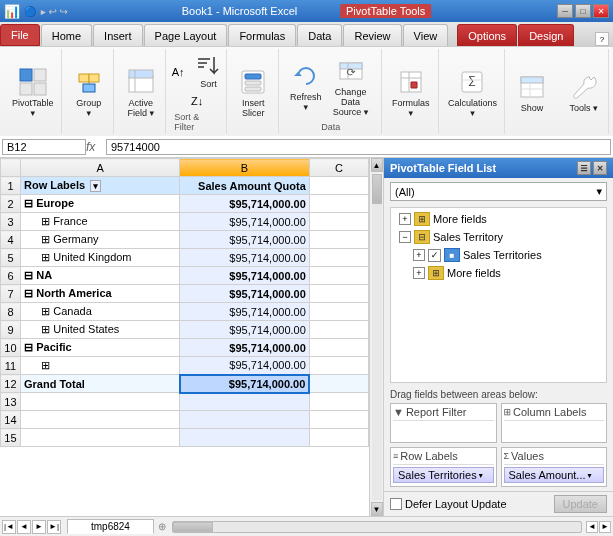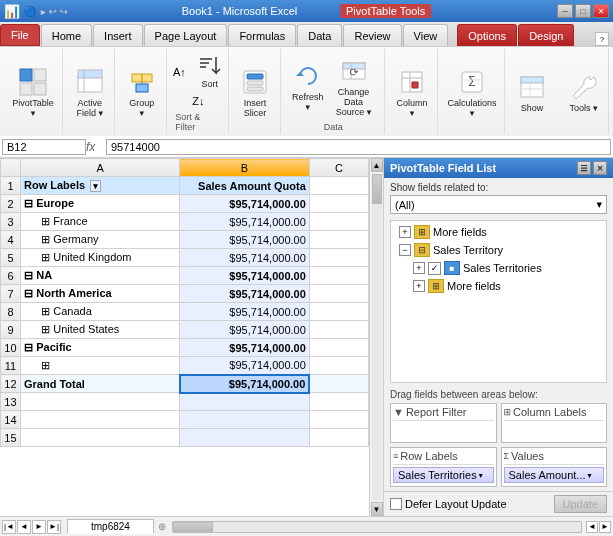--- a/index.html
+++ b/index.html
@@ -137,42 +137,42 @@
         <div class="btn-label">PivotTable ▾</div>
       </div>
     </div>
   </div>
 
   <div class="ribbon-group">
     <div class="ribbon-group-btns">
       <div class="ribbon-btn">
         <div class="btn-icon">
           <svg width="28" height="28" viewBox="0 0 28 28">
-            <rect x="2" y="8" width="24" height="16" fill="white" stroke="#bbb" stroke-width="1"></rect>
-            <rect x="2" y="2" width="24" height="8" fill="#c8e0ff" stroke="#bbb" stroke-width="1"></rect>
-            <line x1="8" y1="2" x2="8" y2="24" stroke="#bbb" stroke-width="1"></line>
-          </svg>
-        </div>
-        <div class="btn-label">Active<br>Field ▾</div>
-      </div>
-    </div>
-  </div>
-
-  <div class="ribbon-group">
-    <div class="ribbon-group-btns">
-      <div class="ribbon-btn">
-        <div class="btn-icon">
-          <svg width="28" height="28" viewBox="0 0 28 28">
             <rect x="4" y="6" width="10" height="8" fill="#ffdd80" stroke="#cca020" stroke-width="1"></rect>
             <rect x="14" y="6" width="10" height="8" fill="#ffdd80" stroke="#cca020" stroke-width="1"></rect>
             <rect x="8" y="16" width="12" height="8" fill="#80c0ff" stroke="#2060aa" stroke-width="1"></rect>
             <line x1="14" y1="14" x2="14" y2="16" stroke="#888" stroke-width="1"></line>
           </svg>
         </div>
         <div class="btn-label">Group ▾</div>
+      </div>
+    </div>
+  </div>
+
+  <div class="ribbon-group">
+    <div class="ribbon-group-btns">
+      <div class="ribbon-btn">
+        <div class="btn-icon">
+          <svg width="28" height="28" viewBox="0 0 28 28">
+            <rect x="2" y="8" width="24" height="16" fill="white" stroke="#bbb" stroke-width="1"></rect>
+            <rect x="2" y="2" width="24" height="8" fill="#c8e0ff" stroke="#bbb" stroke-width="1"></rect>
+            <line x1="8" y1="2" x2="8" y2="24" stroke="#bbb" stroke-width="1"></line>
+          </svg>
+        </div>
+        <div class="btn-label">Active<br>Field ▾</div>
       </div>
     </div>
   </div>
 
   <div class="ribbon-group">
     <div class="ribbon-group-btns" style="flex-direction:column; gap:1px;">
       <div style="display:flex; gap:2px;">
         <div class="ribbon-btn-small">
           <span style="font-size:11px;">A↑</span>
         </div>
@@ -242,21 +242,21 @@
     <div class="ribbon-group-btns">
       <div class="ribbon-btn">
         <div class="btn-icon">
           <svg width="28" height="28" viewBox="0 0 28 28">
             <rect x="4" y="4" width="20" height="20" fill="white" stroke="#bbb" stroke-width="1"></rect>
             <line x1="4" y1="10" x2="24" y2="10" stroke="#bbb" stroke-width="1"></line>
             <line x1="12" y1="4" x2="12" y2="24" stroke="#bbb" stroke-width="1"></line>
             <path d="M14,14 L20,14 L20,20 L14,20 Z" fill="#c84040" stroke="#a02020" stroke-width="1"></path>
           </svg>
         </div>
-        <div class="btn-label">Column ▾</div>
+        <div class="btn-label">Formulas ▾</div>
       </div>
     </div>
   </div>
 
   <div class="ribbon-group">
     <div class="ribbon-group-btns">
       <div class="ribbon-btn">
         <div class="btn-icon">
           <svg width="28" height="28" viewBox="0 0 28 28">
             <rect x="4" y="4" width="20" height="20" rx="2" fill="white" stroke="#bbb" stroke-width="1"></rect>
@@ -469,21 +469,20 @@
 
     <div class="pivot-panel-header">
       <span>PivotTable Field List</span>
       <div class="pivot-panel-header-btns">
         <div class="pivot-header-btn">☰</div>
         <div class="pivot-header-btn">✕</div>
       </div>
     </div>
 
     <div class="pivot-section">
-      <div class="pivot-label">Show fields related to:</div>
       <div class="pivot-dropdown">
         <span>(All)</span>
         <span>▾</span>
       </div>
     </div>
 
     <div class="pivot-field-list" style="height:120px; overflow-y:auto;">
 
       <div class="pivot-field-item">
         <div class="expand-btn">+</div>

